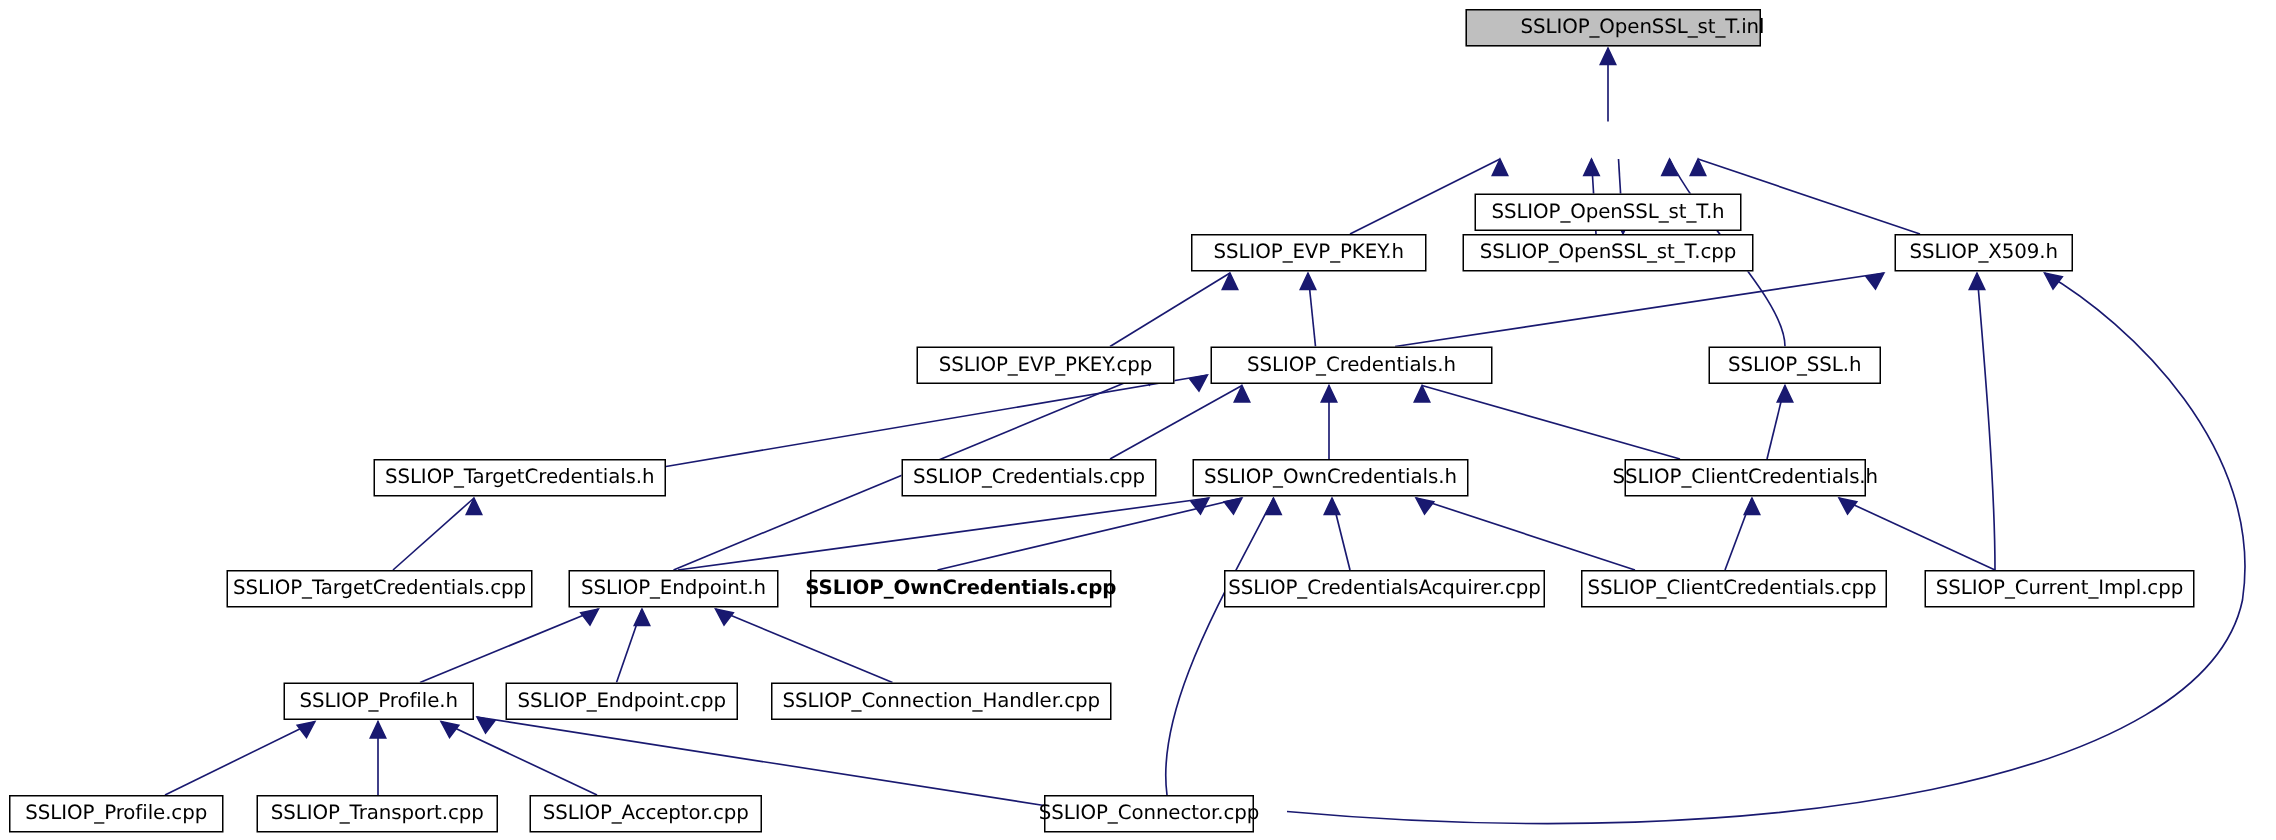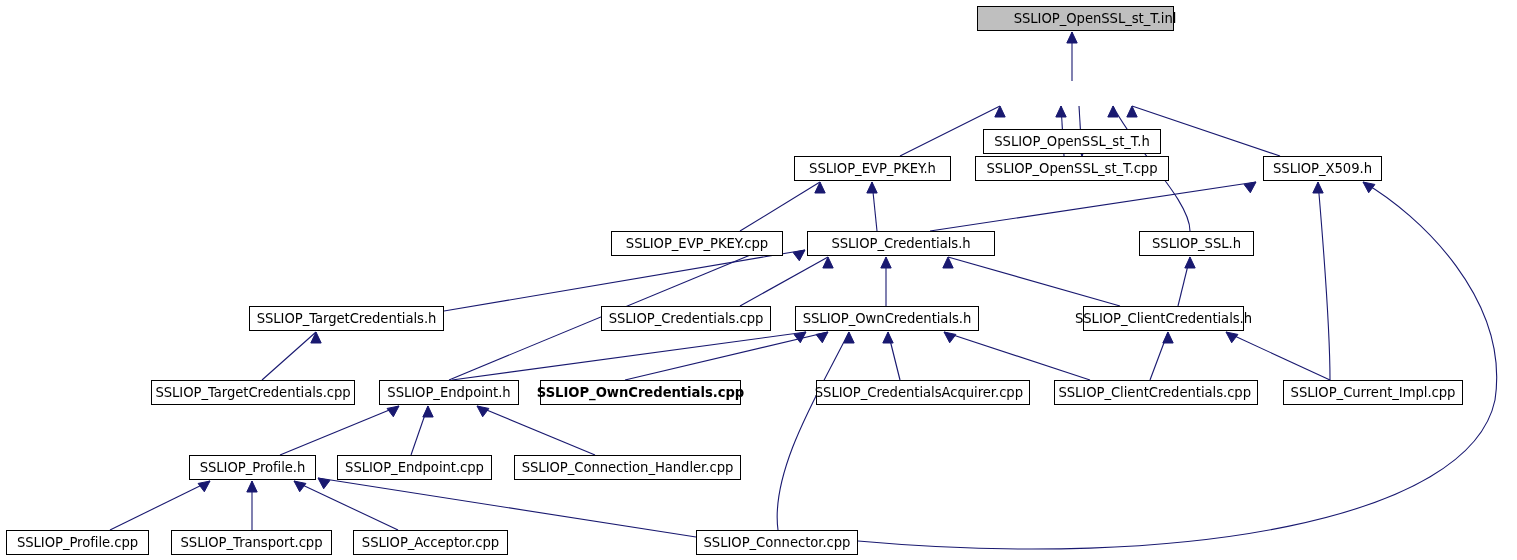--- a/index.html
+++ b/index.html
@@ -225,21 +225,21 @@
       </div>
       <div class="graph-node" style="left: 151px; top: 380px; width: 204px;">
         <span class="node-label">SSLIOP_TargetCredentials.cpp</span>
       </div>
       <div class="graph-node" style="left: 379px; top: 380px; width: 140px;">
         <span class="node-label">SSLIOP_Endpoint.h</span>
       </div>
       <div class="graph-node" style="left: 540px; top: 380px; width: 201px; font-weight: bold;">
         <span class="node-label">SSLIOP_OwnCredentials.cpp</span>
       </div>
-      <div class="graph-node" style="left: 816px; top: 380px; width: 214px; justify-content: flex-end;">
+      <div class="graph-node" style="left: 816px; top: 380px; width: 214px;">
         <span class="node-label">SSLIOP_CredentialsAcquirer.cpp</span>
       </div>
       <div class="graph-node" style="left: 1054px; top: 380px; width: 204px; justify-content: flex-end;">
         <span class="node-label">SSLIOP_ClientCredentials.cpp</span>
       </div>
       <div class="graph-node" style="left: 1283px; top: 380px; width: 180px;">
         <span class="node-label">SSLIOP_Current_Impl.cpp</span>
       </div>
       <div class="graph-node" style="left: 189px; top: 455px; width: 127px;">
         <span class="node-label">SSLIOP_Profile.h</span>
@@ -252,17 +252,17 @@
       </div>
       <div class="graph-node" style="left: 6px; top: 530px; width: 143px;">
         <span class="node-label">SSLIOP_Profile.cpp</span>
       </div>
       <div class="graph-node" style="left: 171px; top: 530px; width: 161px;">
         <span class="node-label">SSLIOP_Transport.cpp</span>
       </div>
       <div class="graph-node" style="left: 353px; top: 530px; width: 155px;">
         <span class="node-label">SSLIOP_Acceptor.cpp</span>
       </div>
-      <div class="graph-node" style="left: 696px; top: 530px; width: 162px;">
+      <div class="graph-node" style="left: 696px; top: 530px; width: 140px;">
         <span class="node-label">SSLIOP_Connector.cpp</span>
       </div>
     </div>
 </div>
 
 </body></html>

